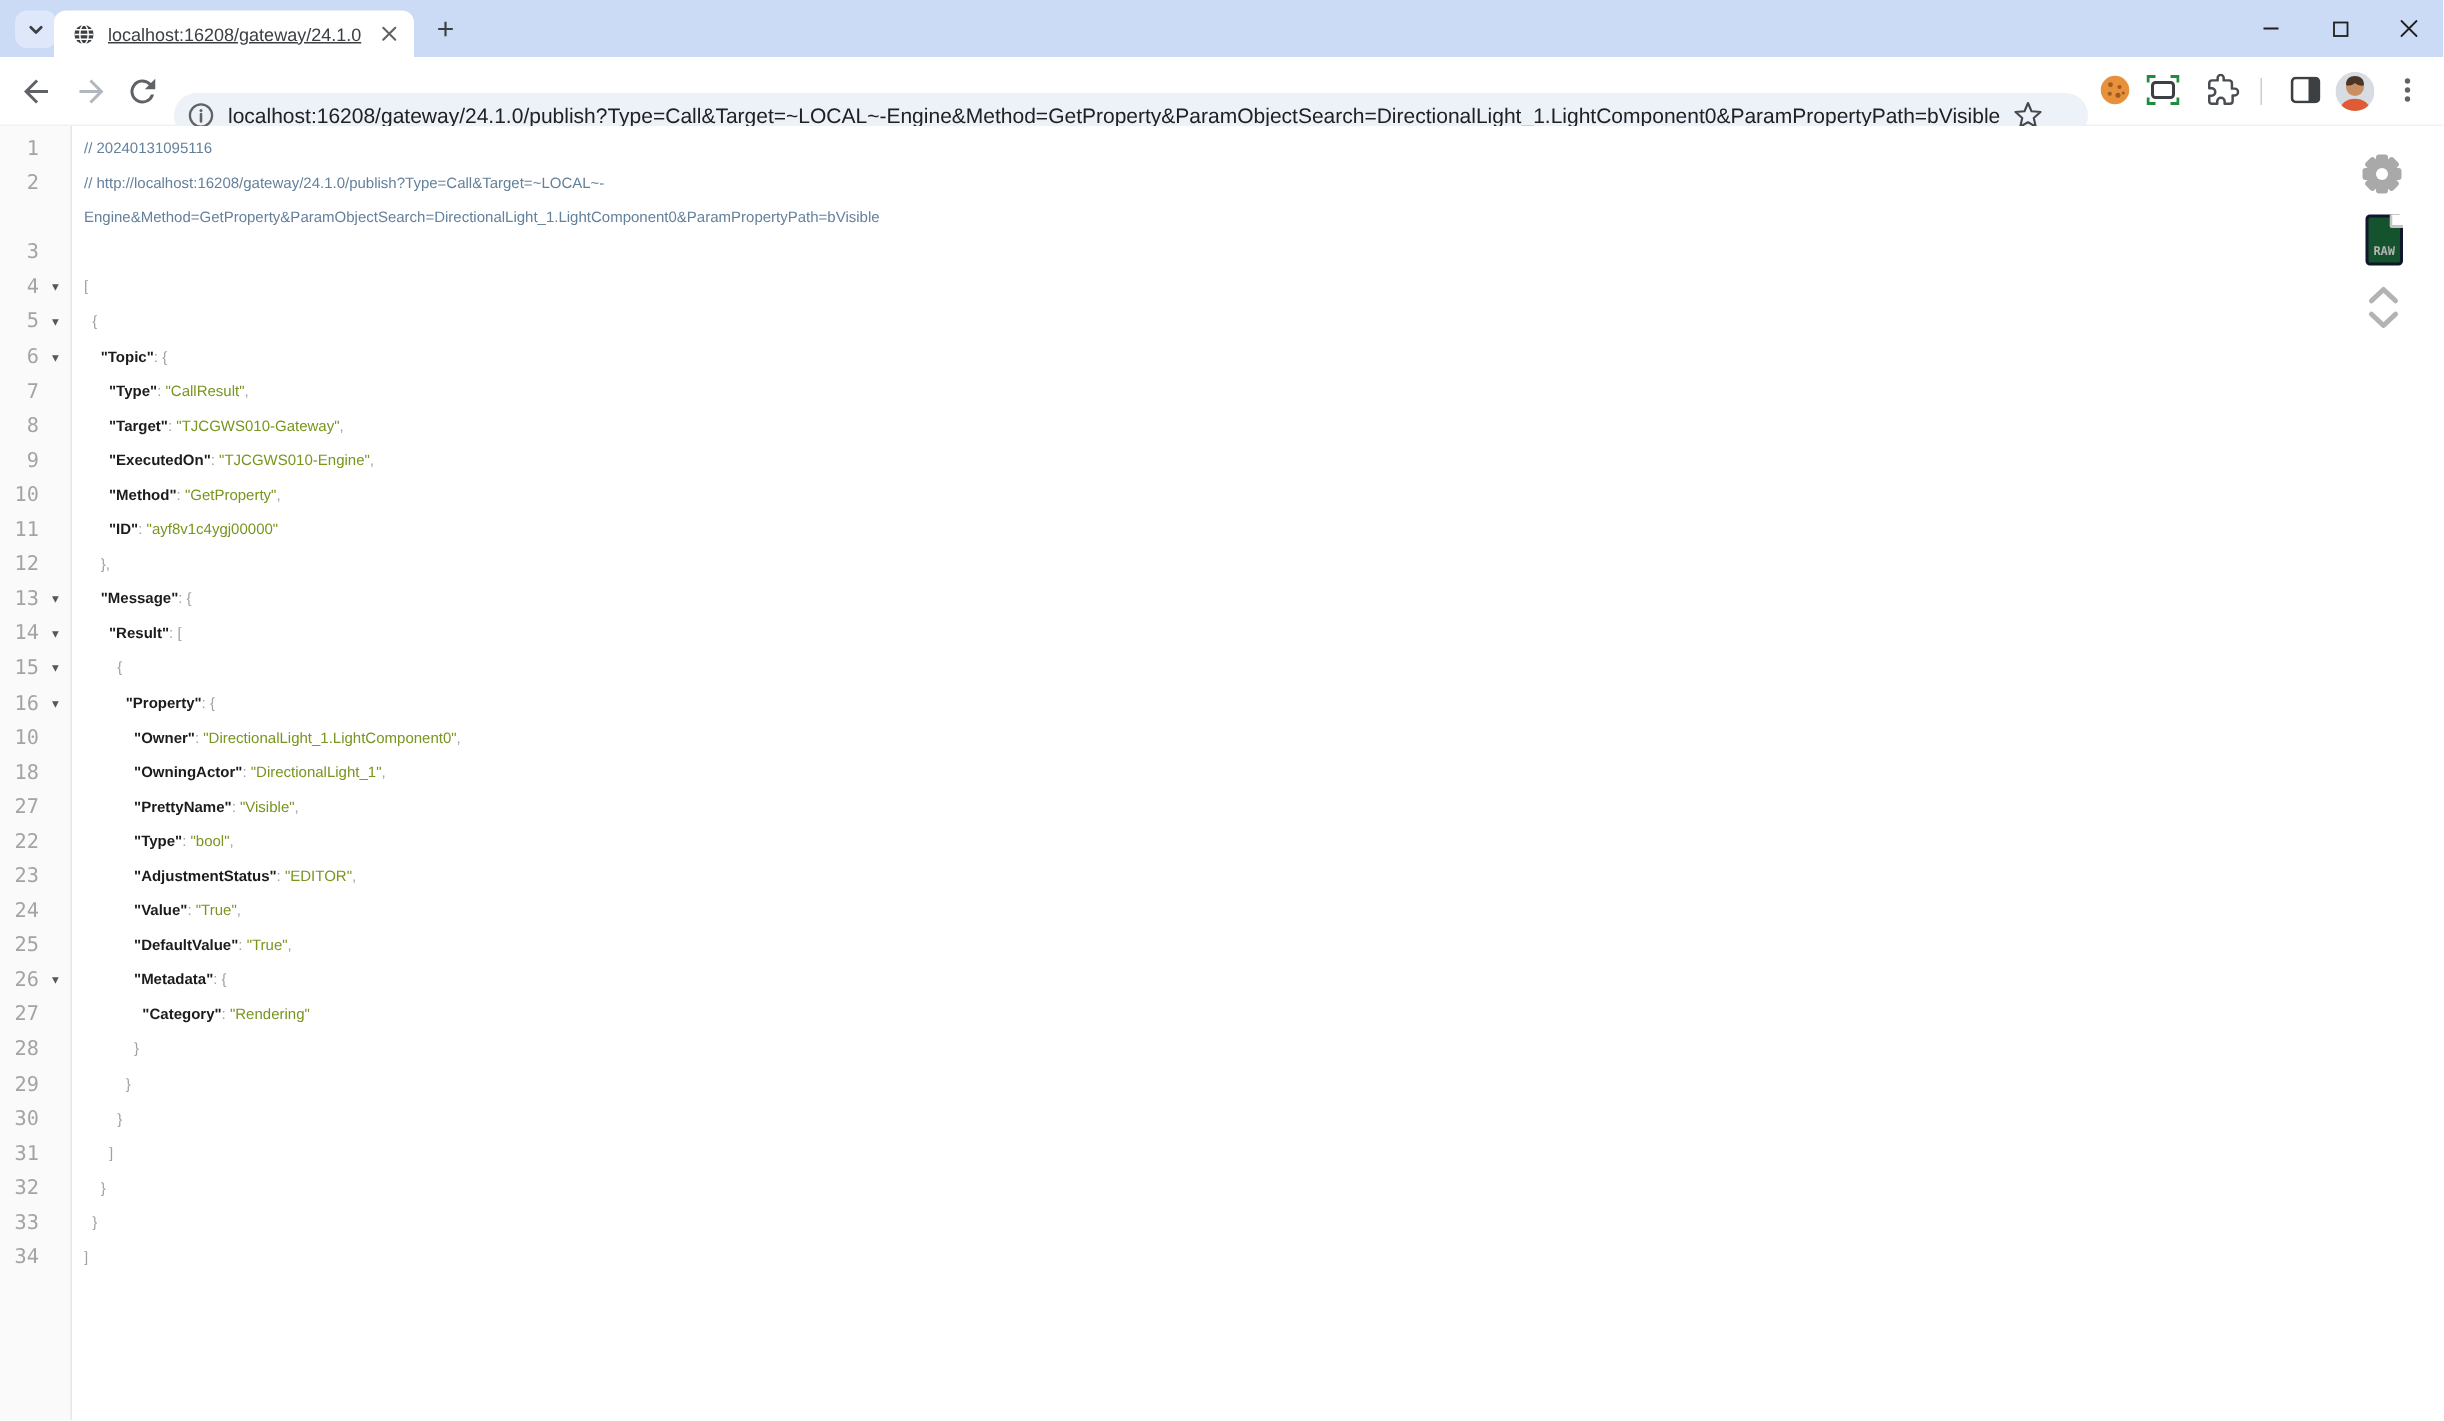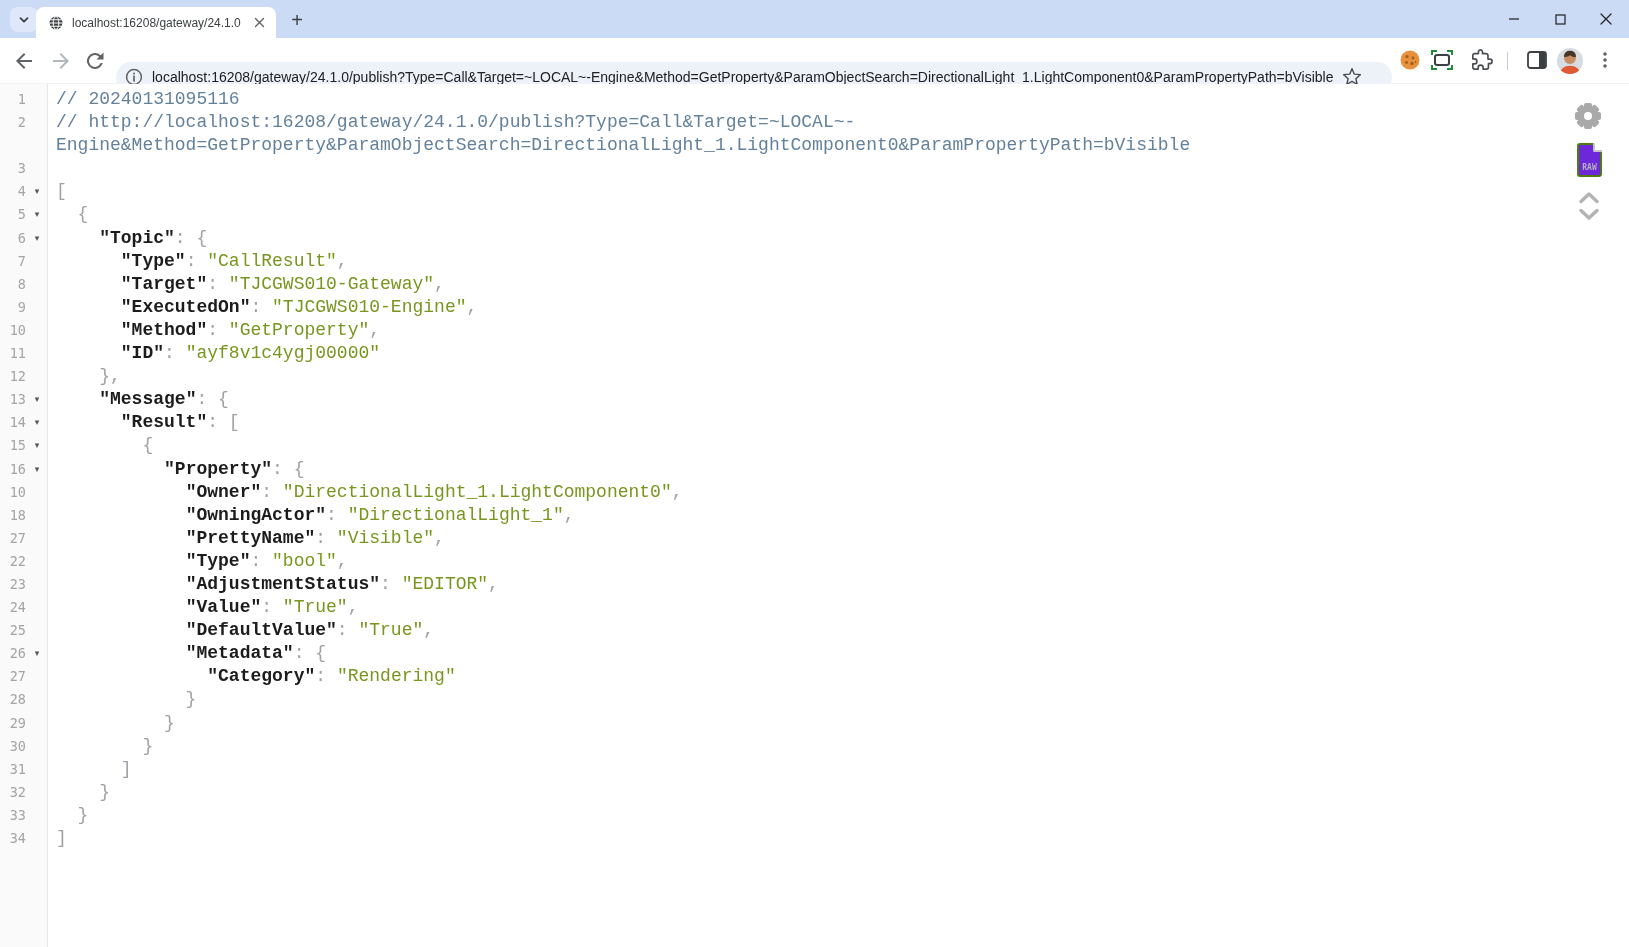--- a/index.html
+++ b/index.html
@@ -5,21 +5,21 @@
   * { margin:0; padding:0; box-sizing:border-box; }
   html,body { width:1629px; height:947px; overflow:hidden; background:#fff;
               font-family:"Liberation Sans", sans-serif; }
 
   
   .titlebar { position:relative; width:1629px; height:38px; background:var(--tab-strip-bg,#cbdaf5); }
   .tab-search { position:absolute; left:10px; top:7px; width:28px; height:25px; border-radius:8px;
                 background:#dfe8fb; display:flex; align-items:center; justify-content:center; }
   .tab { position:absolute; left:36px; top:7px; width:240px; height:31px; background:#fff;
          border-radius:8px 8px 0 0; display:flex; align-items:center; padding:0 8px 0 12px; }
-  .tab-title { flex:1 1 auto; overflow:hidden; white-space:nowrap; font-size:12px; color:#3c4043; margin-left:8px; }
+  .tab-title { flex:1 1 auto; overflow:hidden; white-space:nowrap; font-size:12px; color:#3c4043; margin-left:8px;text-decoration:underline; }
   .tab-close { flex:none; width:17px; height:17px; border-radius:50%; display:flex; align-items:center; justify-content:center; }
   .new-tab { position:absolute; left:284px; top:7px; width:26px; height:26px; border-radius:50%;
              display:flex; align-items:center; justify-content:center; font-size:20px; font-weight:400; color:#3c4043; }
   .win-controls { position:absolute; right:0; top:0; height:38px; display:flex; }
   .win-btn { width:46px; height:38px; display:flex; align-items:center; justify-content:center; }
 
   
   .toolbar { position:relative; width:1629px; height:46px; background:#fff; border-bottom:1px solid #f0f1f4; }
   .toolbar .abs { position:absolute; }
   .omnibox { position:absolute; left:116px; top:8px; width:1276px; height:30px; border-radius:15px;
@@ -31,36 +31,36 @@
   
   .content { position:relative; width:1629px; height:863px; background:#fff; overflow:hidden; }
   .gutter-bg { position:absolute; left:0; top:0; bottom:0; width:48px; background:#fafafa;
                border-right:1px solid #e6e6e6; }
   .code-lines { position:relative; padding-top:4px; }
   .line { display:flex; align-items:flex-start; }
   .ln { flex:none; width:26px; text-align:right; font-family:"DejaVu Sans Mono", monospace;
         font-size:13.5px; line-height:23.1px; color:var(--line-number,#a4a4a4); }
   .arrow { flex:none; width:22px; text-align:center; font-size:9px; line-height:23.1px; color:#55575a;
            cursor:pointer; user-select:none; }
-  .code { flex:none; white-space:pre; font-family:Liberation Mono, monospace; font-size:18px;
+  .code { flex:none; white-space:pre; font-family:Liberation Sans, sans-serif; font-size:10px;
           line-height:23.1px; padding-left:8px; }
   .c-comment { color:var(--comment,#64819c); }
   .c-key { color:var(--key,#1c1c1c); font-weight:700; }
   .c-punc { color:var(--punctuation,#a0a0a6); }
   .c-string { color:var(--string,#78951e); }
 
   
   .gear { position:absolute; left:1574px; top:18px; width:28px; height:28px; cursor:pointer; }
   .gear i { position:absolute; left:1px; top:10px; width:26px; height:8px; background:#a9a9a9; border-radius:2px; }
   .gear i:nth-child(2){ transform:rotate(45deg);} .gear i:nth-child(3){ transform:rotate(90deg);}
   .gear i:nth-child(4){ transform:rotate(135deg);}
   .gear .hub { position:absolute; left:5px; top:5px; width:18px; height:18px; background:#a9a9a9; border-radius:50%; }
   .gear .hole { position:absolute; left:10px; top:10px; width:8px; height:8px; background:#fff; border-radius:50%; }
-  .raw-doc { position:absolute; left:1577px; top:59px; width:25px; height:34px; border:2px solid #4d7c0f;
-             border-radius:3px; background:#6d28d9; cursor:pointer; }
+  .raw-doc { position:absolute; left:1577px; top:59px; width:25px; height:34px; border:2px solid #0f172a;
+             border-radius:3px; background:#14532d; cursor:pointer; }
   .raw-fold { position:absolute; top:-2px; right:-2px; width:9px; height:9px; background:#fff;
               border-left:2px solid #c4c4c4; border-bottom:2px solid #c4c4c4; border-bottom-left-radius:2px; }
   .raw-label { position:absolute; left:0; right:0; bottom:3px; text-align:center;
                font-family:"DejaVu Sans Mono", monospace; font-size:8px; font-weight:700;
                color:#b5b5b5; letter-spacing:0; }
   .chev { position:absolute; left:1578px; cursor:pointer; }
 </style>
 </head>
 <body>
 

